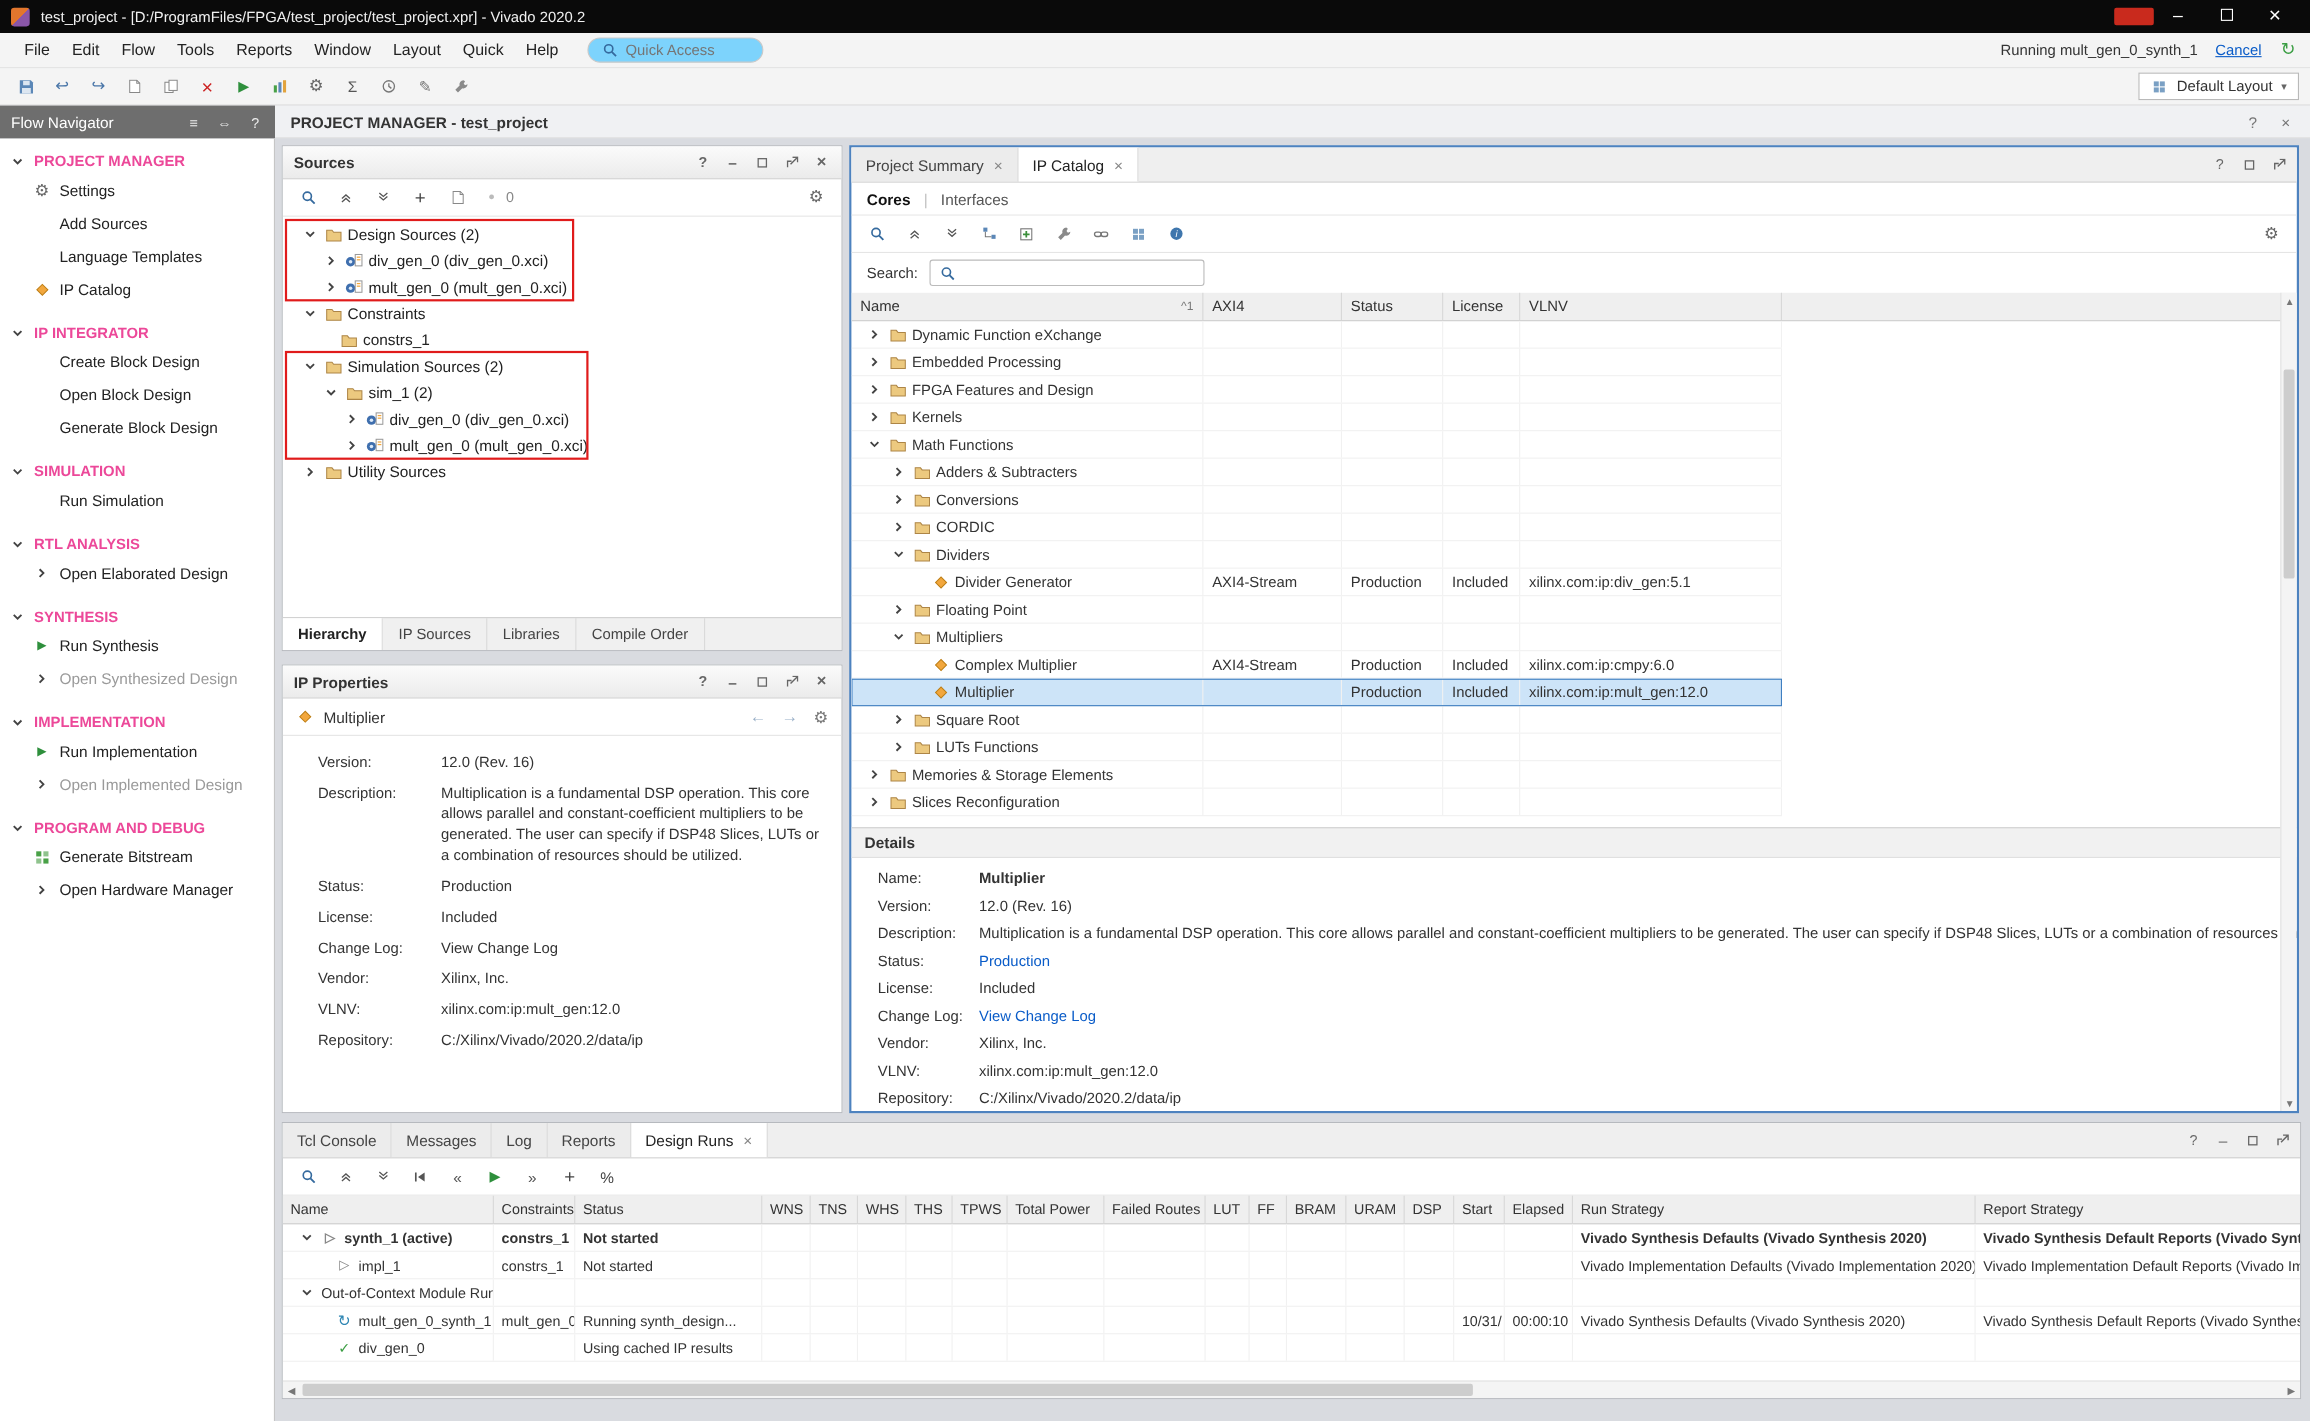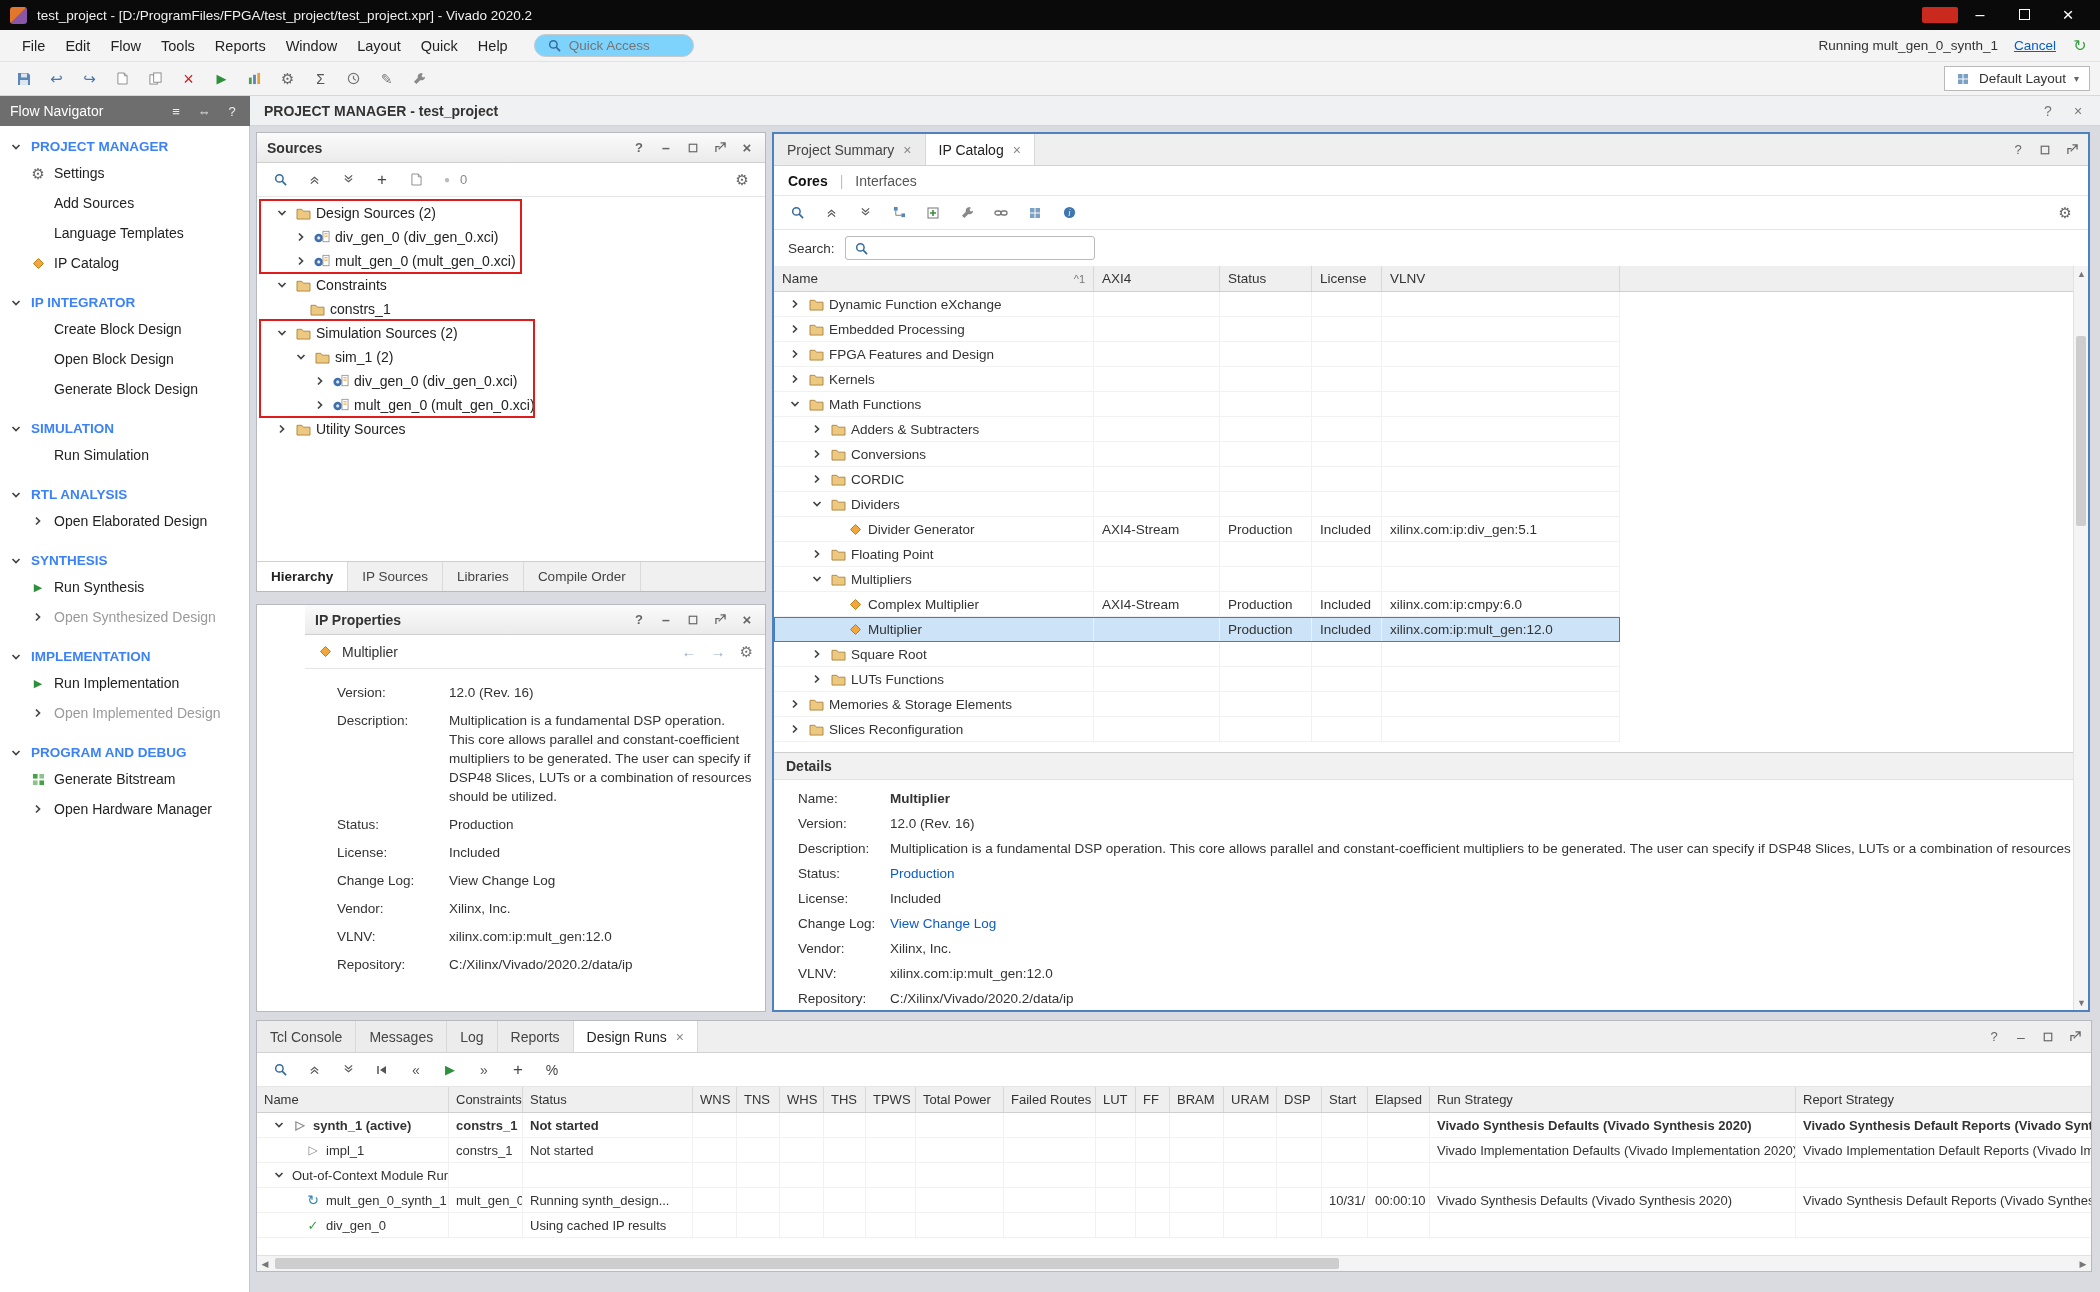--- a/index.html
+++ b/index.html
@@ -29,21 +29,21 @@
 .layout-select{margin-left:auto;display:flex;align-items:center;gap:8px;border:1px solid #b9b9b9;background:#fff;padding:3px 10px;font-size:13.5px;height:25px;color:#333;}
 
 
 .flownav-header{position:absolute;top:96px;left:0;width:250px;height:30px;background:#6e6e6e;color:#fff;display:flex;align-items:center;padding:0 10px;font-size:14px;}
 .flownav-header .hdr-icons{margin-left:auto;display:flex;gap:12px;color:#eee;font-size:13px;align-items:center;}
 .pm-bar{position:absolute;top:96px;left:250px;right:0;height:30px;background:#f0f1f3;border-bottom:1px solid #d5d5d5;display:flex;align-items:center;padding:0 14px;font-weight:bold;font-size:14px;color:#333;}
 .pm-bar .hdr-icons{margin-left:auto;display:flex;gap:14px;color:#777;font-weight:normal;align-items:center;}
 
 
 .flownav{position:absolute;top:126px;left:0;width:250px;bottom:0;background:#fff;border-right:1px solid #c6c6c6;overflow:hidden;padding-top:8px;}
-.fn-section-header{display:flex;align-items:center;gap:7px;padding:5px 8px 4px;font-weight:bold;font-size:13.5px;color:#3b82f6;margin-top:12px;}
+.fn-section-header{display:flex;align-items:center;gap:7px;padding:5px 8px 4px;font-weight:bold;font-size:13.5px;color:#ec4899;margin-top:12px;}
 .fn-section-header:first-child{margin-top:0;}
 .fn-item{display:flex;align-items:center;gap:8px;height:30px;padding-left:30px;font-size:14px;color:#222;white-space:nowrap;}
 .fn-item.disabled{color:#9a9a9a;}
 
 
 .workspace{position:absolute;top:126px;left:250px;right:0;bottom:0;background:#d9dbe0;}
 .panel{position:absolute;background:#fff;border:1px solid #b6b9be;display:flex;flex-direction:column;overflow:hidden;}
 .panel-header{height:30px;background:linear-gradient(#fbfbfb,#ebebeb);border-bottom:1px solid #cfcfcf;display:flex;align-items:center;padding:0 10px;font-weight:bold;font-size:14px;color:#333;flex:0 0 auto;}
 .panel-icons{margin-left:auto;display:flex;gap:11px;color:#666;font-size:13px;align-items:center;}
 .pi-btn{display:inline-flex;align-items:center;justify-content:center;width:16px;height:16px;}
@@ -57,21 +57,21 @@
 .tree{position:relative;flex:1;overflow:hidden;padding:4px 0 0 8px;}
 .tree-row{display:flex;align-items:center;height:24px;gap:5px;font-size:14px;white-space:nowrap;color:#222;}
 .red-overlay{position:absolute;border:2px solid #e01b1b;pointer-events:none;}
 .red-1{top:2px;left:2px;width:263px;height:75px;}
 .red-2{top:122px;left:2px;width:276px;height:99px;}
 .src-tabs{flex:0 0 auto;height:30px;display:flex;border-top:1px solid #cfcfcf;background:#f0f0f0;}
 .src-tab{padding:0 14px;display:flex;align-items:center;font-size:13.5px;color:#444;border-right:1px solid #dadada;gap:7px;}
 .src-tab.active{background:#fff;font-weight:bold;color:#222;}
 
 
-.ipp-panel{left:6px;top:478px;width:510px;height:408px;padding-left:48px;}
+.ipp-panel{left:6px;top:478px;width:510px;height:408px;}
 .ipp-title{height:34px;display:flex;align-items:center;gap:9px;padding:0 12px;border-bottom:1px solid #e5e5e5;flex:0 0 auto;font-size:14px;}
 .ipp-nav{margin-left:auto;display:flex;gap:14px;color:#9ab0c8;font-size:15px;align-items:center;}
 .ipp-fields{flex:1;overflow:hidden;padding:14px 12px 0 32px;}
 .fld{display:flex;margin-bottom:9px;font-size:13.5px;line-height:19px;}
 .fld .lbl{width:112px;flex:0 0 auto;color:#333;}
 .fld .val{color:#333;}
 .link{color:#0a5cc8;}
 .bold{font-weight:bold;}
 
 

